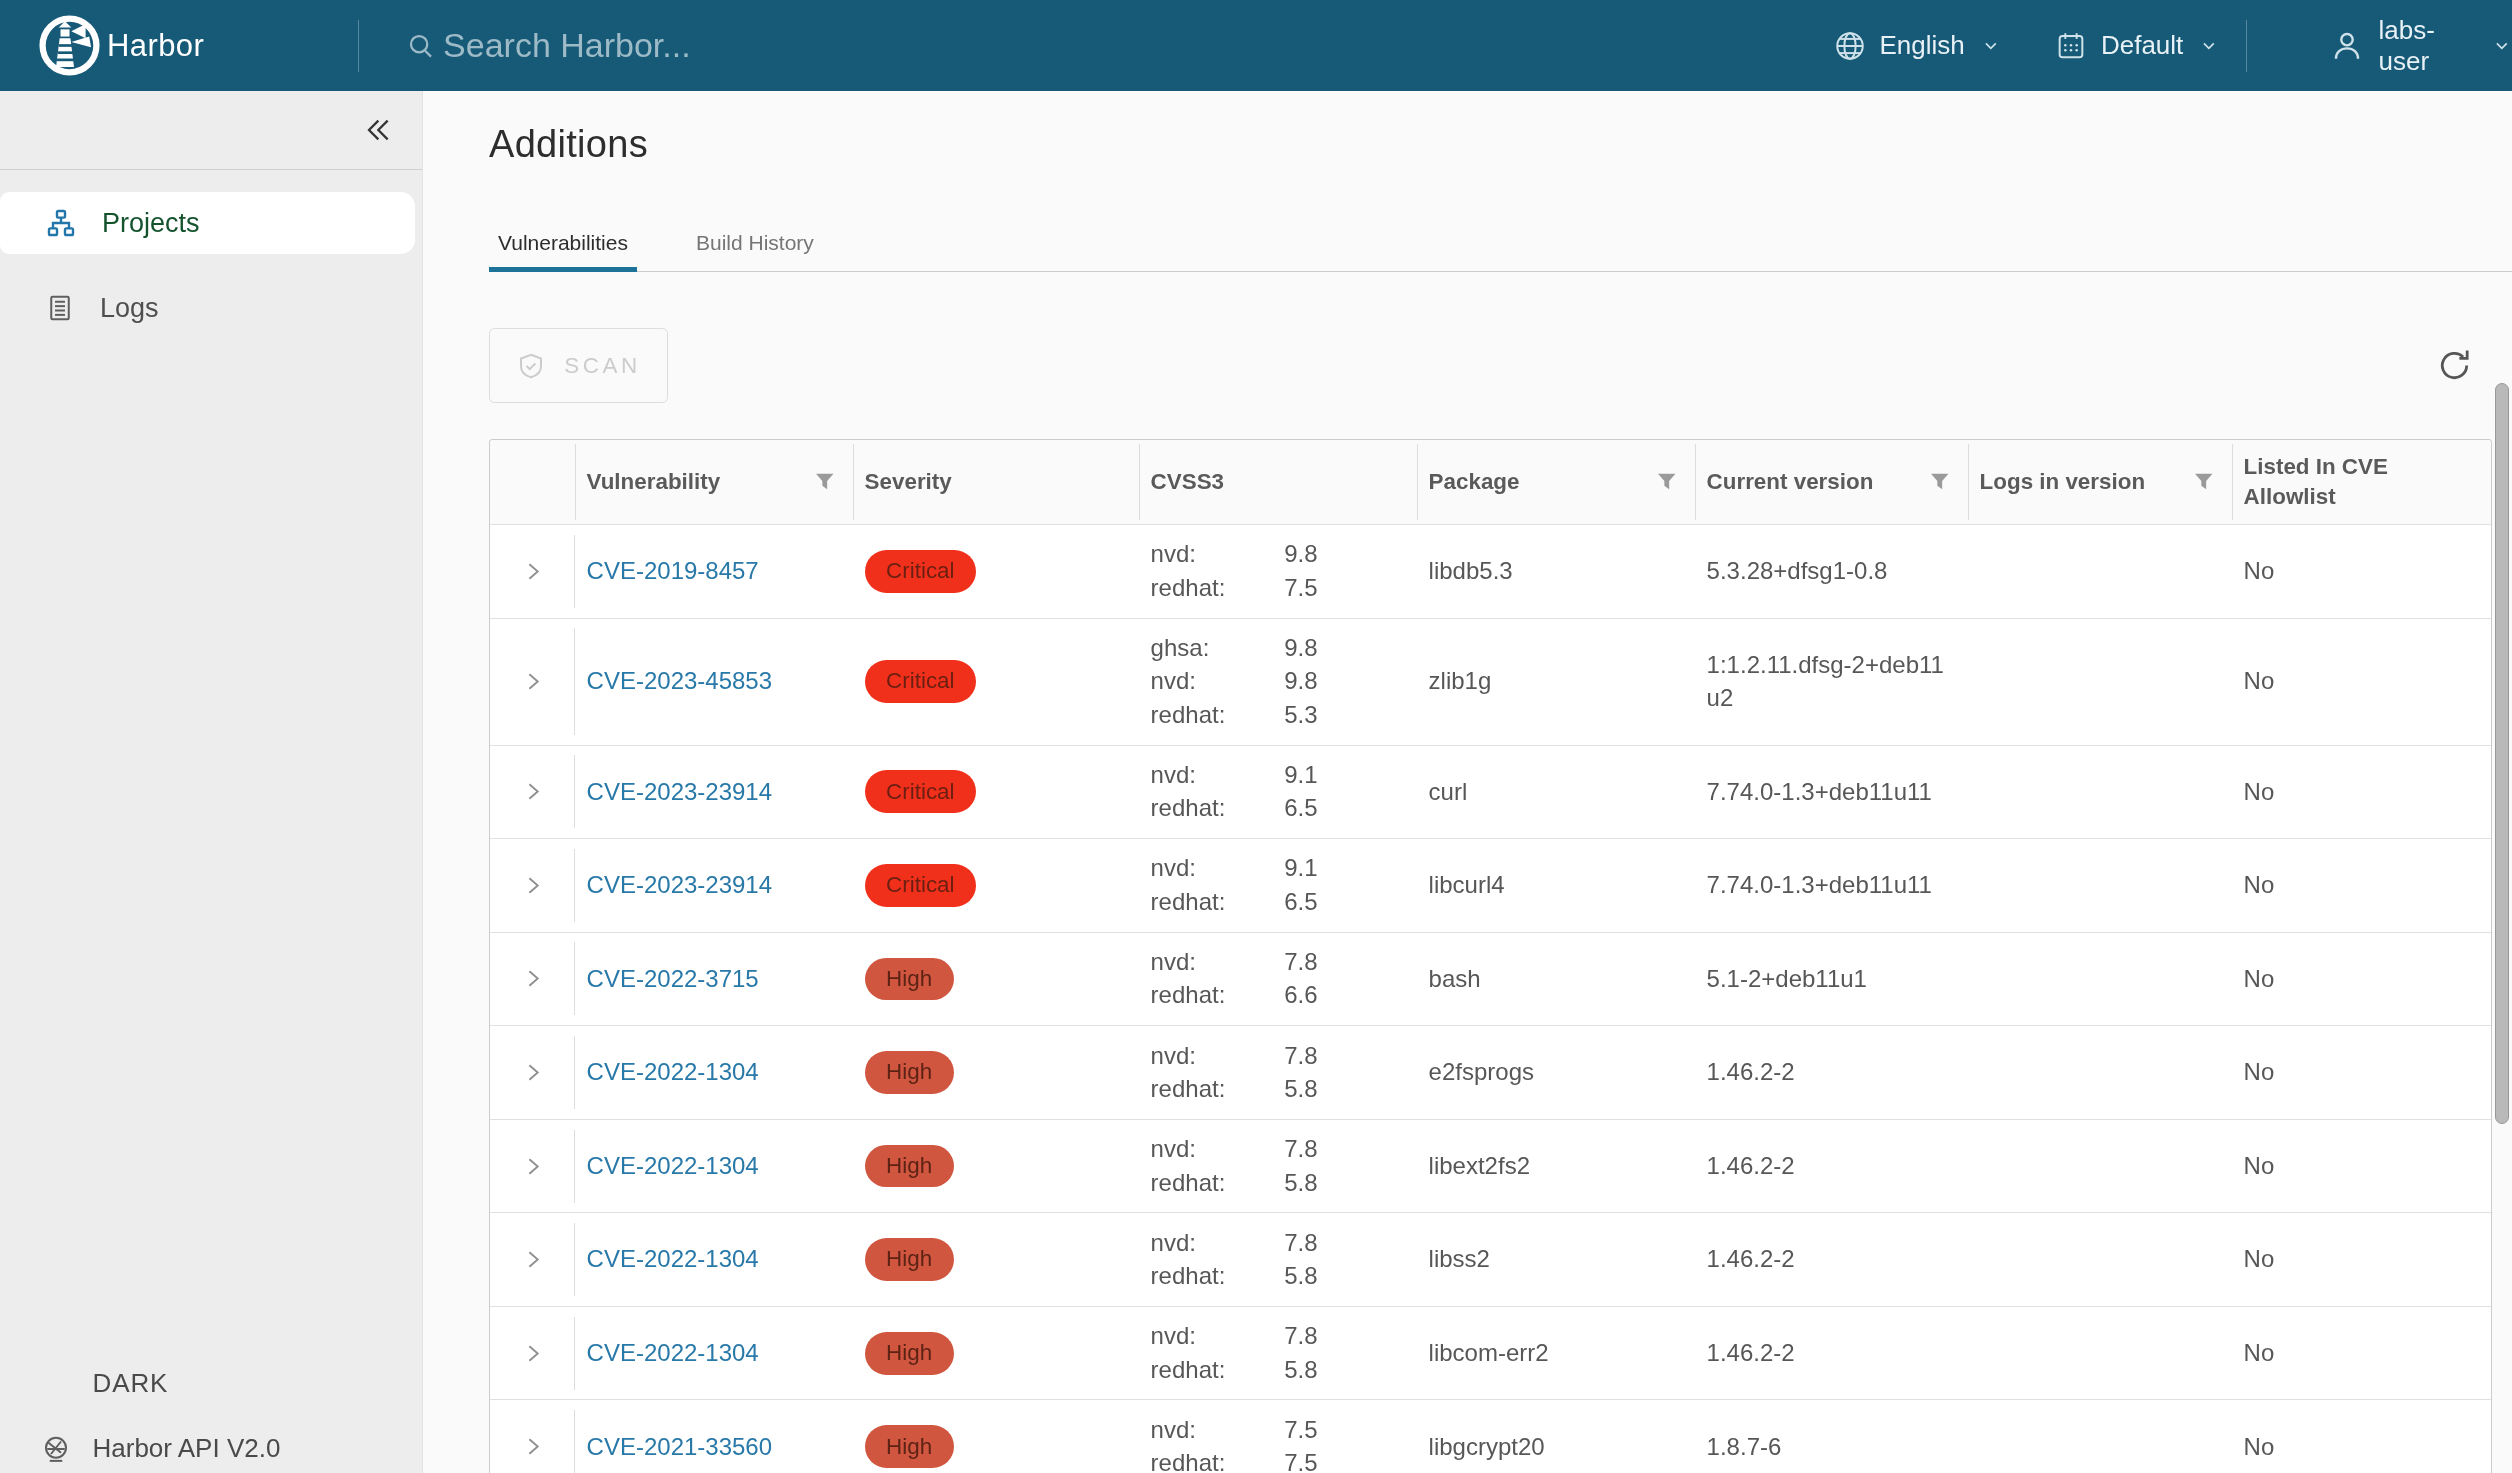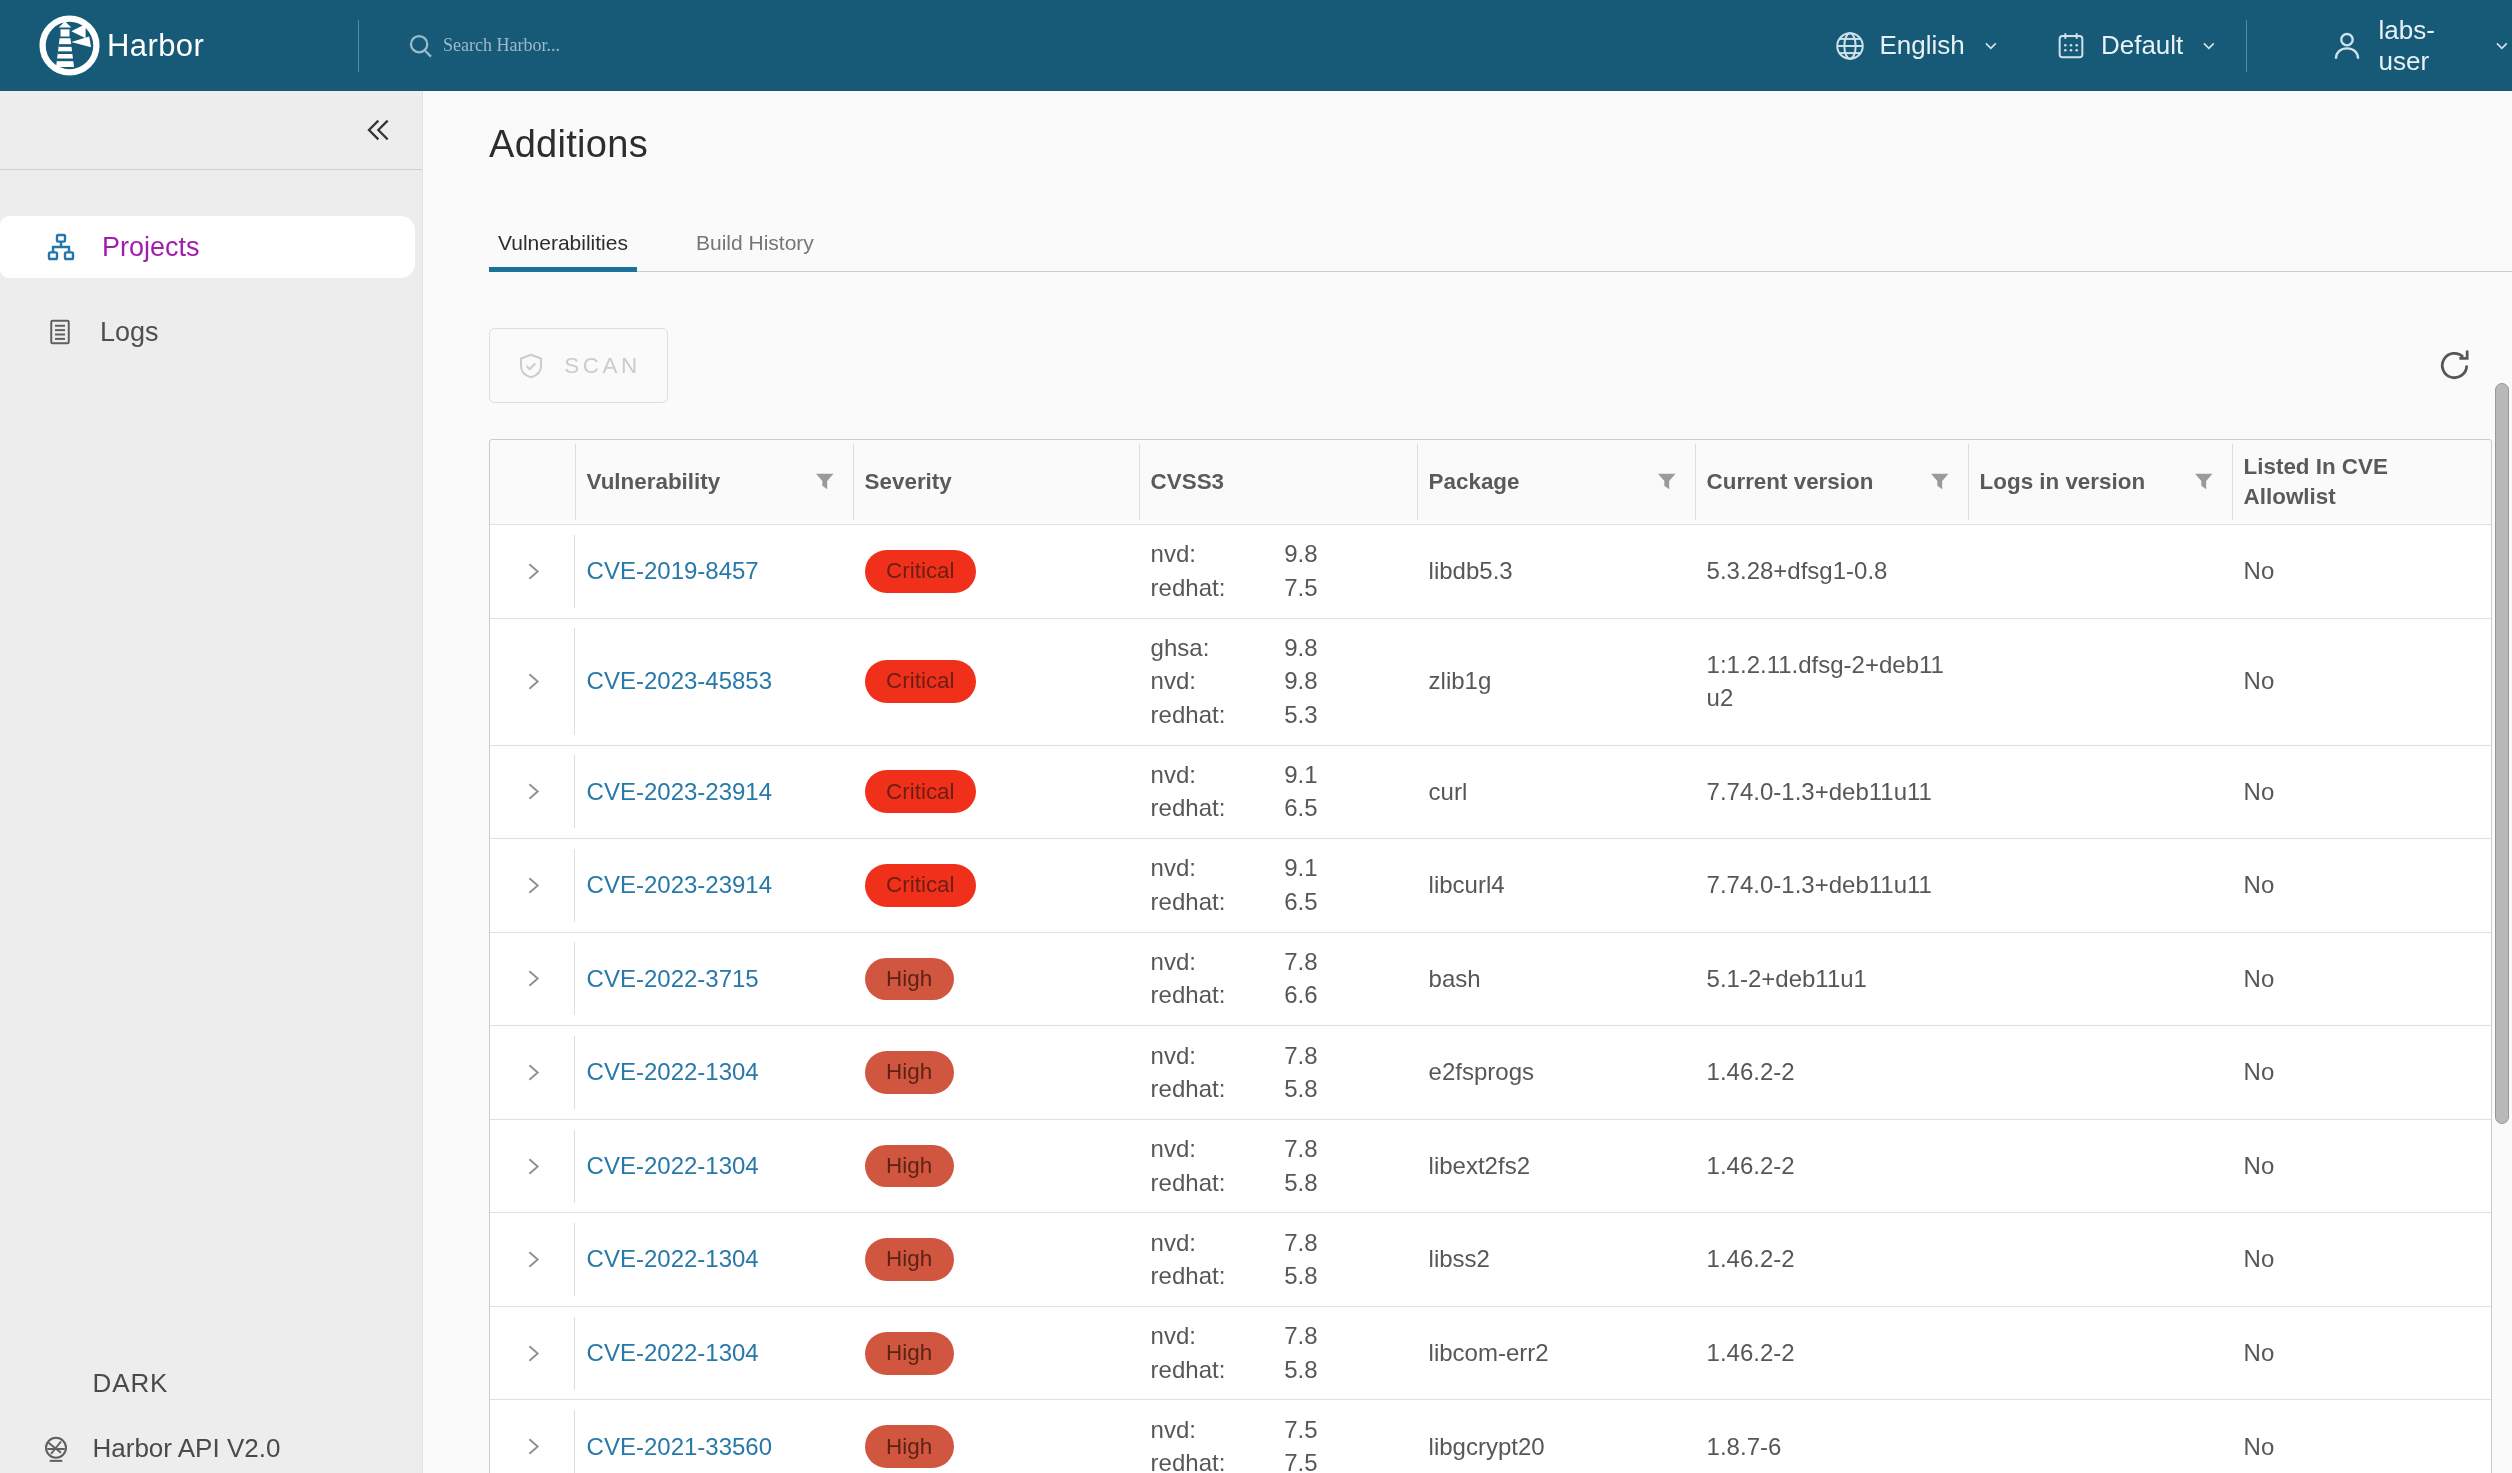--- a/index.html
+++ b/index.html
@@ -13,39 +13,39 @@
   .navbar {
     height: 91px; background: var(--navbar-bg, #175a78);
     display: flex; align-items: center; color: #fff;
   }
   .brand { display: flex; align-items: center; gap: 7px; padding-left: 39px; width: 358px; flex: 0 0 auto; cursor: pointer; }
   .brand-title { font-size: 31px; font-weight: 400; letter-spacing: 0.4px; color: #fff; }
   .nav-divider { width: 0.9px; height: 52px; background: rgba(255,255,255,0.28); flex: 0 0 auto; }
   .search-wrap { display: flex; align-items: center; gap: 7.2px; margin-left: 47px; flex: 1 1 auto; }
   .search-wrap input {
     background: transparent; border: none; outline: none; color: #cfe2ea;
-    font-size: 18px; width: 573px; font-family: Liberation Serif, serif;
+    font-size: 34px; width: 573px; font-family: Liberation Sans, sans-serif;
   }
   .search-wrap input::placeholder { color: #9dbac7; }
   .nav-right { display: flex; align-items: center; flex: 0 0 auto; }
   .nav-item { display: flex; align-items: center; gap: 12.5px; font-size: 26px; color: #e8f1f5; cursor: pointer; padding: 0 27px; }
   .nav-item .caret { margin-left: 3.6px; }
   .nav-user { display: flex; align-items: center; gap: 12.5px; font-size: 26px; color: #e8f1f5; cursor: pointer; padding-left: 81px; width: 265px; }
 
   
   .layout { display: flex; height: 1382px; }
   .sidebar {
     width: 423px; flex: 0 0 auto; background: #ededed; border-right: 0.9px solid #e2e2e2;
     display: flex; flex-direction: column; position: relative;
   }
   .collapse-row { height: 79px; display: flex; align-items: center; justify-content: flex-end; padding-right: 29px; border-bottom: 0.9px solid #cfcfcf; }
   .collapse-btn { cursor: pointer; display: flex; align-items: center; }
   .side-nav { padding-top: 22.4px; display: flex; flex-direction: column; gap: 23px; }
   .side-item { display: flex; align-items: center; gap: 25px; height: 62px; padding-left: 45px; font-size: 27px; color: #4f4f4f; cursor: pointer; position: relative; }
-  .side-item.active { background: #fff; border-radius: 9px 14.3px 14.3px 9px; margin-right: 7.2px; color: #a21caf; margin-top: 24px; }
+  .side-item.active { background: #fff; border-radius: 9px 14.3px 14.3px 9px; margin-right: 7.2px; color: #14532d; }
   .side-item.active::before { content: ""; position: absolute; left: 0; top: 0; bottom: 0; width: 4.5px; background: #2276a9; border-radius: 2.7px; z-index: -1; }
   .sidebar-footer { position: absolute; bottom: 9px; left: 0; right: 8px; display: flex; flex-direction: column; gap: 34px; padding-left: 41px; }
   .footer-item { display: flex; align-items: center; gap: 21.5px; font-size: 26px; color: #4a4a4a; cursor: pointer; }
   .footer-item .lbl { letter-spacing: 0.9px; }
 
   
   .content { flex: 1 1 auto; padding: 32px 0 0 66px; background: #fafafa; position: relative; }
   .page-title { font-size: 38px; font-weight: 400; color: #2d2d2d; letter-spacing: 0.3px; }
   .tabs { display: flex; margin-top: 34px; border-bottom: 0.9px solid #ccc; margin-right: 0; }
   .tab { font-size: 21px; padding: 0 9px 16px 9px; margin-right: 50px; color: #757575; cursor: pointer; position: relative; margin-top: 31px; }

